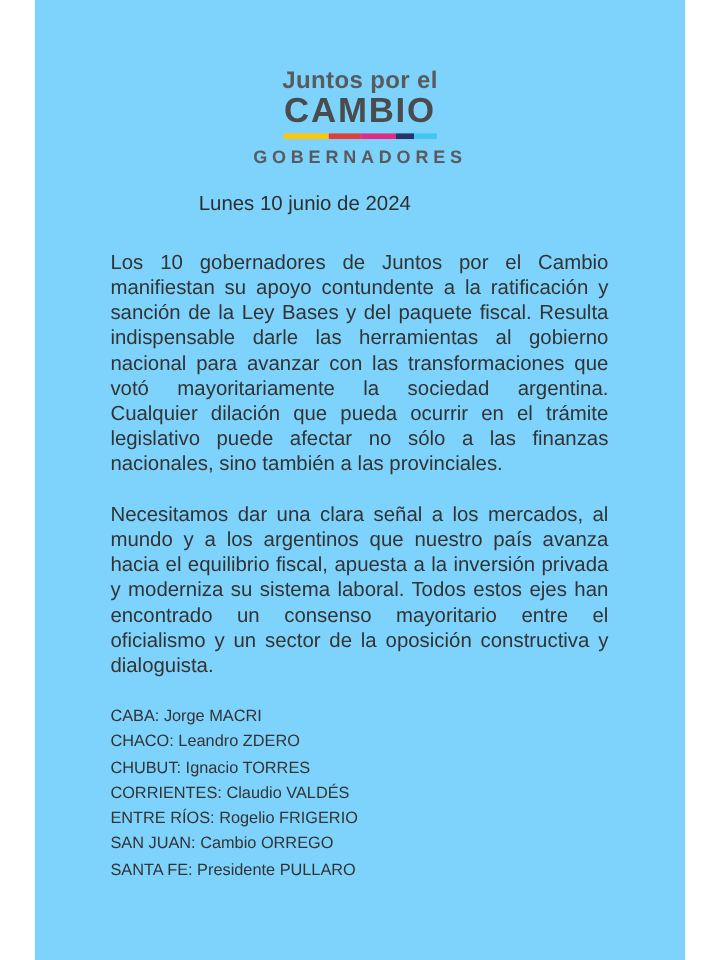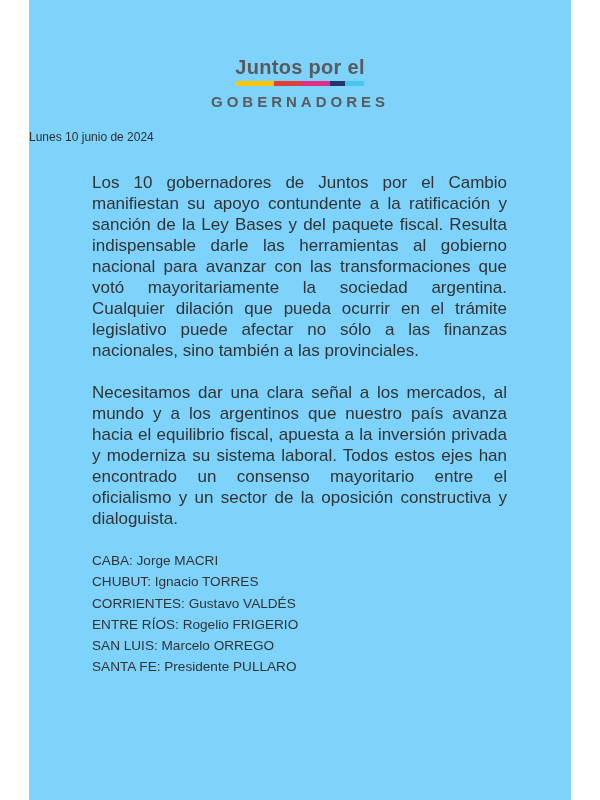--- a/index.html
+++ b/index.html
@@ -51,22 +51,22 @@
   .logo-sub {
     font-size: 15px;
     font-weight: 700;
     color: #595a5c;
     letter-spacing: 4px;
   }
   
   .date-line {
     margin-top: 20px;
     padding-right: 92px;
-    text-align: left;
-    font-size: 12px;
+    text-align: center;
+    font-size: 17px;
     color: #2e2e2e;
   }
   
   .content {
     padding: 28px 64px 0 63px;
   }
   .para {
     margin: 0 0 21px 0;
     font-size: 17px;
     line-height: 21px;
@@ -83,39 +83,41 @@
     color: #333333;
   }
 </style>
 </head>
 <body>
 
 <div class="page">
 
   <div class="logo">
     <div class="logo-top">Juntos por el</div>
+    <div class="logo-main">CAMBIO</div>
     <div class="logo-stripe">
       <span class="seg seg-0" style="background: rgb(253, 198, 8);"></span>
       <span class="seg seg-1" style="background: rgb(224, 64, 60);"></span>
       <span class="seg seg-2" style="background: rgb(224, 45, 136);"></span>
       <span class="seg seg-3" style="background: rgb(39, 51, 107);"></span>
       <span class="seg seg-4" style="background: rgb(69, 198, 240);"></span>
     </div>
     <div class="logo-sub">GOBERNADORES</div>
   </div>
 
   <div class="date-line">Lunes 10 junio de 2024</div>
 
   <div class="content">
     <p class="para">Los 10 gobernadores de Juntos por el Cambio manifiestan su apoyo contundente a la ratificación y sanción de la Ley Bases y del paquete fiscal. Resulta indispensable darle las herramientas al gobierno nacional para avanzar con las transformaciones que votó mayoritariamente la sociedad argentina. Cualquier dilación que pueda ocurrir en el trámite legislativo puede afectar no sólo a las finanzas nacionales, sino también a las provinciales.</p>
     <p class="para">Necesitamos dar una clara señal a los mercados, al mundo y a los argentinos que nuestro país avanza hacia el equilibrio fiscal, apuesta a la inversión privada y moderniza su sistema laboral. Todos estos ejes han encontrado un consenso mayoritario entre el oficialismo y un sector de la oposición constructiva y dialoguista.</p>
   </div>
 
   <div class="signatories">
     <div class="sig">CABA: Jorge MACRI</div>
+    <div class="sig">CHACO: Leandro ZDERO</div>
     <div class="sig">CHUBUT: Ignacio TORRES</div>
-    <div class="sig">CORRIENTES: Gustavo VALDÉS</div>
+    <div class="sig">CORRIENTES: Claudio VALDÉS</div>
     <div class="sig">ENTRE RÍOS: Rogelio FRIGERIO</div>
-    <div class="sig">SAN LUIS: Marcelo ORREGO</div>
+    <div class="sig">SAN JUAN: Cambio ORREGO</div>
     <div class="sig">SANTA FE: Presidente PULLARO</div>
   </div>
 
 </div>
 
 </body></html>

